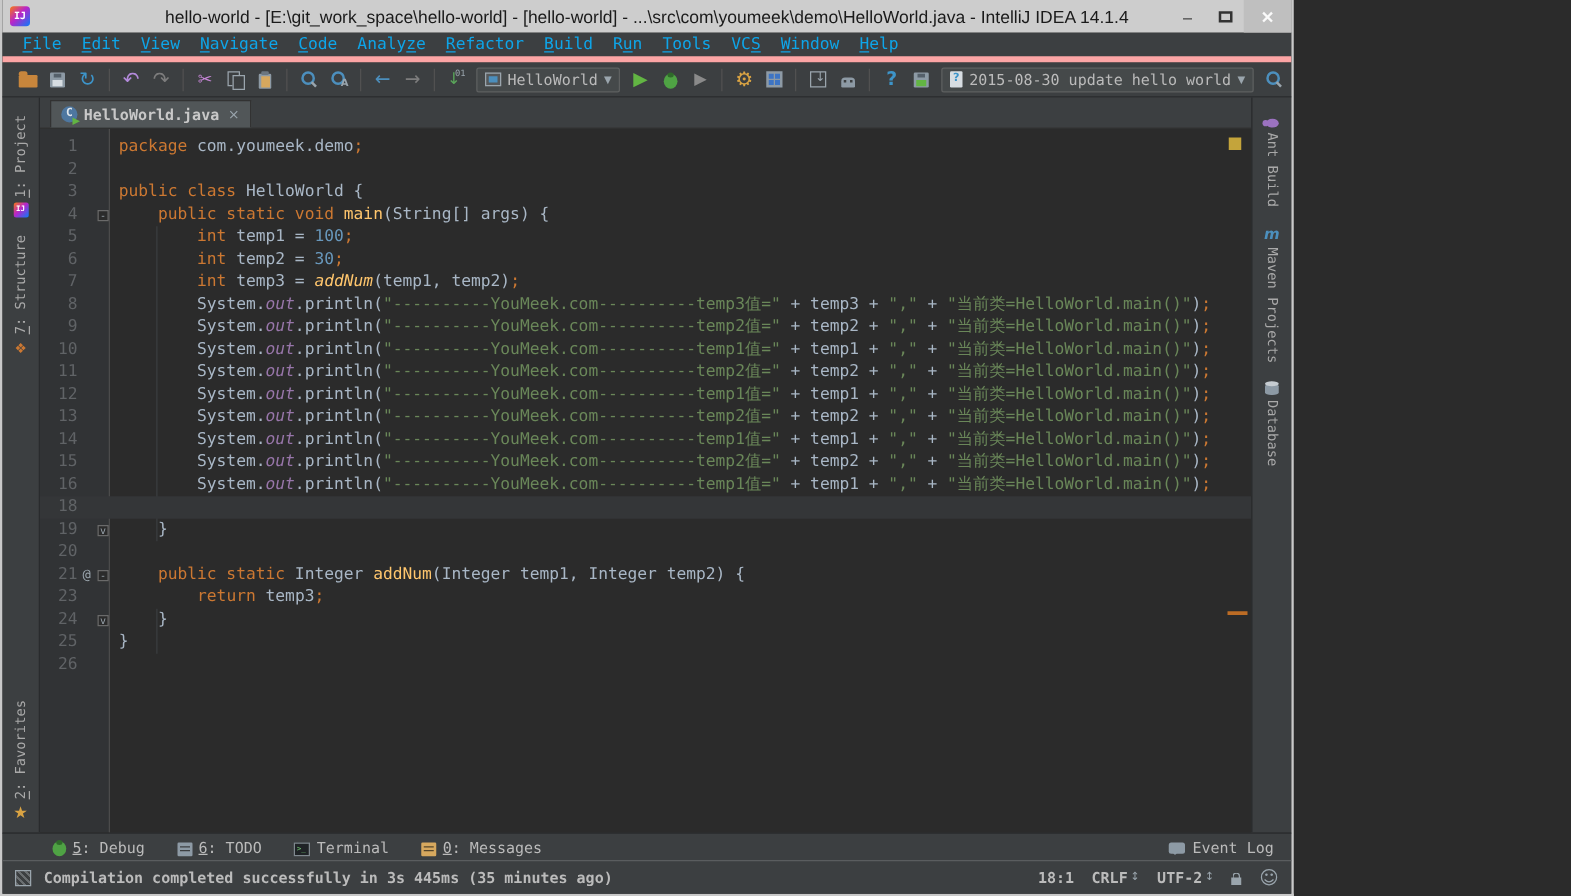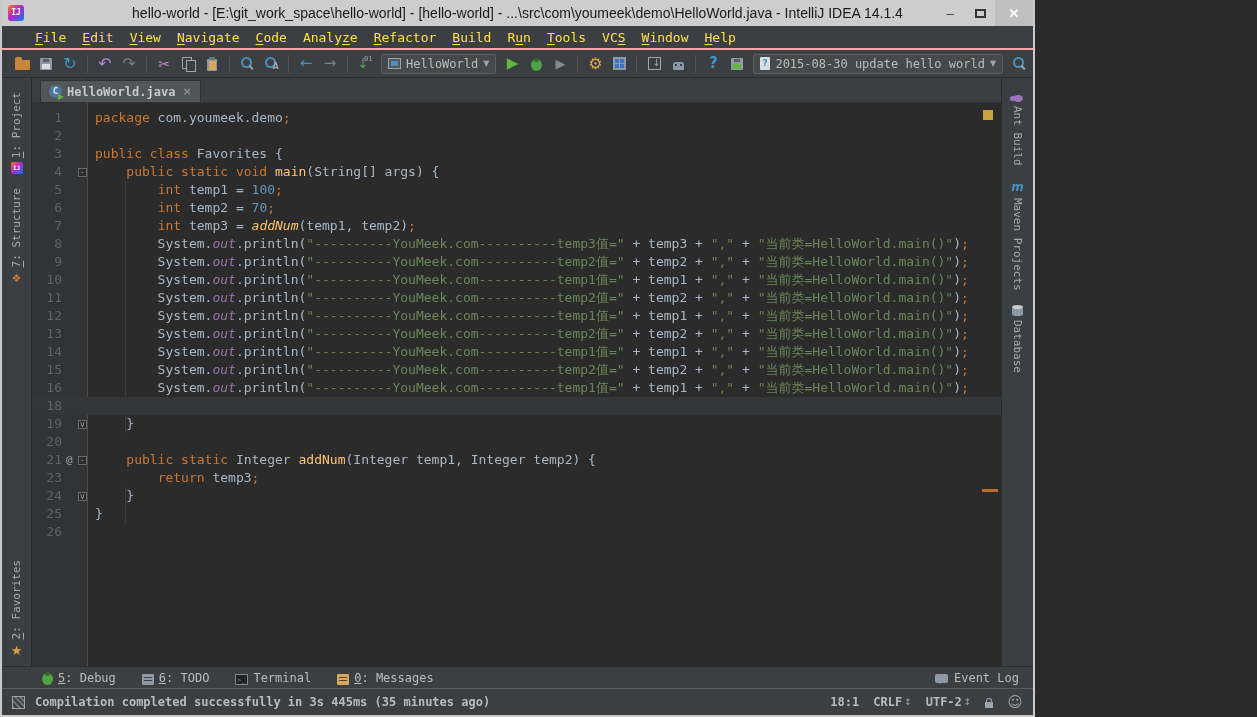--- a/index.html
+++ b/index.html
@@ -14,22 +14,22 @@
     background:linear-gradient(135deg,#f97a12,#b925c9 45%,#087cfa); color:#fff;
     font:bold 8px/16px "DejaVu Sans Mono", monospace; text-align:center; }
   .title-text { position:absolute; left:0; right:0; text-align:center; color:#1a1a1a; font-size:14px; }
   .win-controls { margin-left:auto; display:flex; align-items:center; height:100%; z-index:2; }
   .win-btn { width:30px; height:20px; display:flex; align-items:center; justify-content:center;
     color:#333; font-size:13px; }
   .win-btn.max span { width:11px; height:9px; border:2px solid #333; display:block; }
   .win-btn.close { background:#bfbfbf; color:#fafafa; font-weight:bold; width:38px; height:26px; }
 
   
-  .menubar { height:24px; background:#3c3f41; display:flex; align-items:center; padding-left:25px;
-    color:#fde047; font:13px "DejaVu Sans Mono", monospace; flex:none; border-bottom:2px solid #fca5a5; }
+  .menubar { height:24px; background:#3c3f41; display:flex; align-items:center; padding-left:8px;
+    color:#0ea5e9; font:13px "DejaVu Sans Mono", monospace; flex:none; border-bottom:5px solid #fca5a5; }
   .menu-item { padding:3px 8px; cursor:default; }
   .menu-item u { text-underline-offset:2px; }
 
   
   .toolbar { height:28px; background:#3c3f41; display:flex; align-items:center; padding:0 8px;
     flex:none; border-bottom:1px solid #292b2d; }
   .tb-btn { width:24px; height:24px; display:flex; align-items:center; justify-content:center;
     background:transparent; border:none; flex:none; }
   .tb-glyph { font-family:"DejaVu Sans", sans-serif; line-height:1; }
   .tb-sep { width:1px; height:18px; background:#515151; margin:0 5px; flex:none; }
@@ -342,41 +342,41 @@
             <div class="line">
               <span class="ln">2</span>
               <span class="ann"></span>
               <span class="fold"></span>
               <span class="code"></span>
             </div>
             <div class="line">
               <span class="ln">3</span>
               <span class="ann"></span>
               <span class="fold"></span>
-              <span class="code"><span class="tk-kw">public class</span><span class="tk-pl"> Favorites {</span></span>
+              <span class="code"><span class="tk-kw">public class</span><span class="tk-pl"> HelloWorld {</span></span>
             </div>
             <div class="line">
               <span class="ln">4</span>
               <span class="ann"></span>
               <span class="fold">
                 <span class="fold-box">-</span>
               </span>
               <span class="code"><span class="tk-pl">    </span><span class="tk-kw">public static void </span><span class="tk-fn">main</span><span class="tk-pl">(String[] args) {</span></span>
             </div>
             <div class="line">
               <span class="ln">5</span>
               <span class="ann"></span>
               <span class="fold"></span>
               <span class="code"><span class="tk-pl">        </span><span class="tk-kw">int</span><span class="tk-pl"> temp1 = </span><span class="tk-nm">100</span><span class="tk-sc">;</span></span>
             </div>
             <div class="line">
               <span class="ln">6</span>
               <span class="ann"></span>
               <span class="fold"></span>
-              <span class="code"><span class="tk-pl">        </span><span class="tk-kw">int</span><span class="tk-pl"> temp2 = </span><span class="tk-nm">70</span><span class="tk-sc">;</span></span>
+              <span class="code"><span class="tk-pl">        </span><span class="tk-kw">int</span><span class="tk-pl"> temp2 = </span><span class="tk-nm">30</span><span class="tk-sc">;</span></span>
             </div>
             <div class="line">
               <span class="ln">7</span>
               <span class="ann"></span>
               <span class="fold"></span>
               <span class="code"><span class="tk-pl">        </span><span class="tk-kw">int</span><span class="tk-pl"> temp3 = </span><span class="tk-fni">addNum</span><span class="tk-pl">(temp1, temp2)</span><span class="tk-sc">;</span></span>
             </div>
             <div class="line">
               <span class="ln">8</span>
               <span class="ann"></span>

